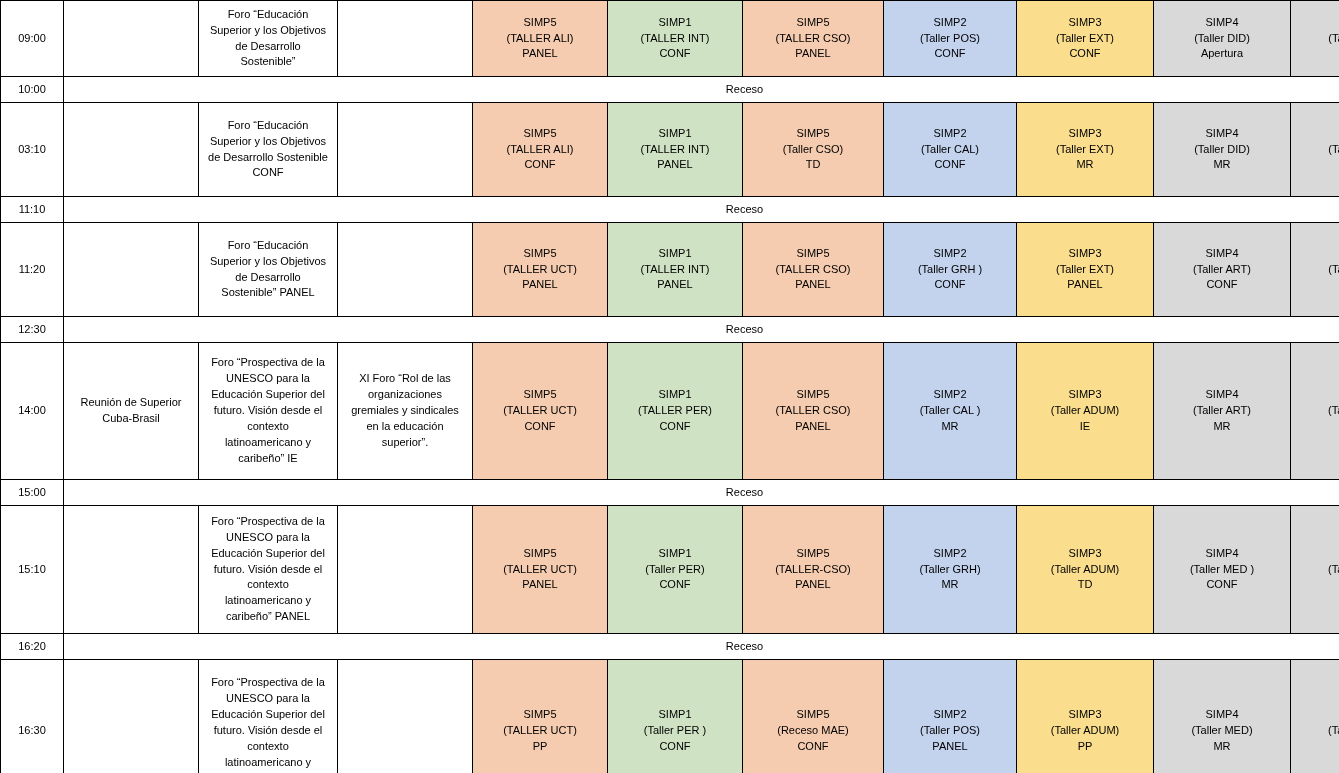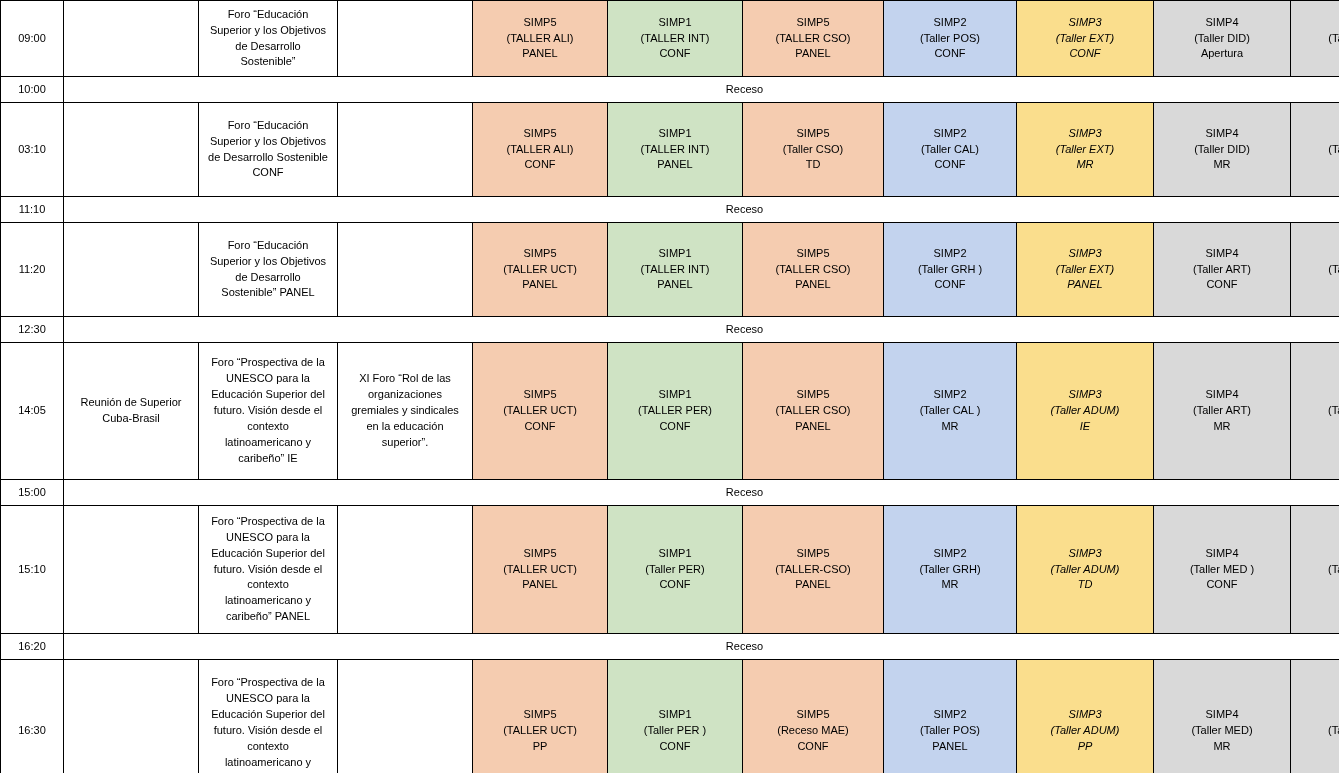--- a/index.html
+++ b/index.html
@@ -33,21 +33,21 @@
     width: 56px;
     font-size: 11px;
   }
   td.colA { width: 128px; }
   td.colB { width: 132px; }
   td.colC { width: 128px; }
   td.s1 { width: 128px; }
   td.s2 { width: 128px; }
   td.s3 { width: 134px; }
   td.s4 { width: 126px; }
-  td.s5 { width: 130px; font-style: italic; }
+  td.s5 { width: 130px; }
   td.s6 { width: 130px; }
   td.s7 { width: 128px; }
   td.break {
     height: 21px;
     font-size: 11px;
   }
   .cell-line { display: block; }
 </style>
 </head>
 <body>
@@ -198,21 +198,21 @@
           <span class="cell-line">SIMP4</span>
           <span class="cell-line">(Taller PED)</span>
           <span class="cell-line">PANEL</span>
         </td>
       </tr>
       <tr style="height: 21px;">
         <td class="time">12:30</td>
         <td class="break" colspan="10">Receso</td>
       </tr>
       <tr style="height: 137px;">
-        <td class="time">14:05</td>
+        <td class="time">14:00</td>
         <td class="colA" style="background: rgb(255, 255, 255);">
           <span class="cell-line">Reunión de Superior</span>
           <span class="cell-line">Cuba-Brasil</span>
         </td>
         <td class="colB" style="background: rgb(255, 255, 255);">
           <span class="cell-line">Foro “Prospectiva de la</span>
           <span class="cell-line">UNESCO para la</span>
           <span class="cell-line">Educación Superior del</span>
           <span class="cell-line">futuro. Visión desde el</span>
           <span class="cell-line">contexto</span>

